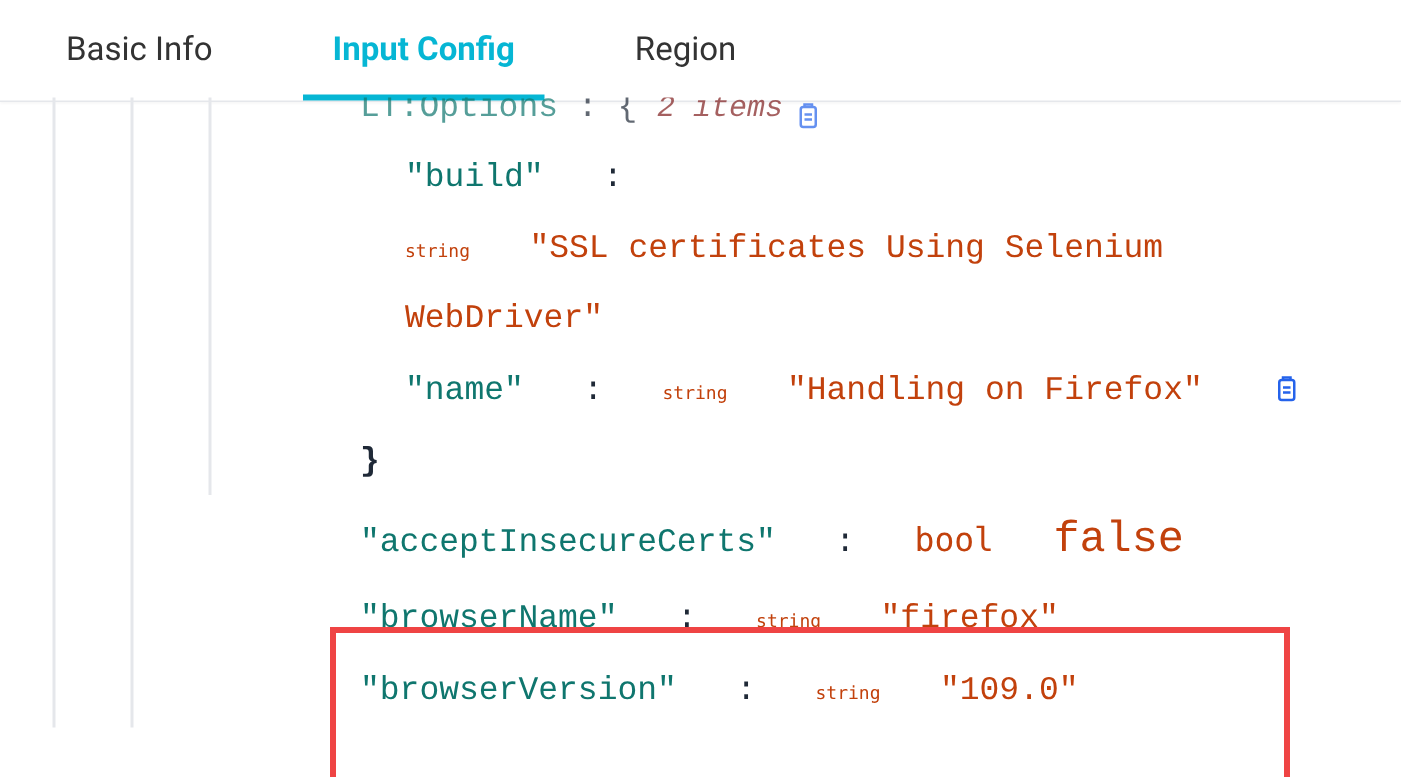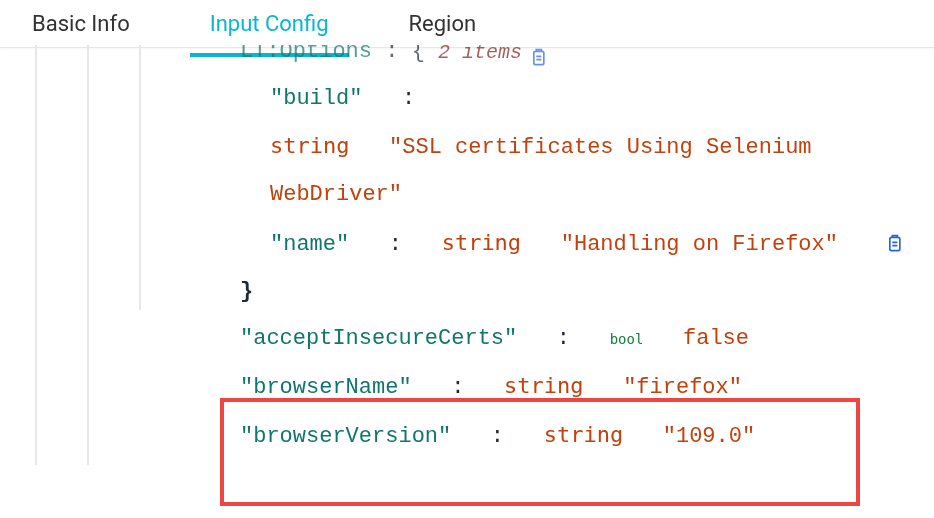--- a/index.html
+++ b/index.html
@@ -7,39 +7,39 @@
       font-family: -apple-system, BlinkMacSystemFont, 'Segoe UI', Roboto, sans-serif;
       background: #ffffff;
       width: 934px;
       height: 518px;
       overflow: hidden;
     }
     .tabs {
       display: flex;
       border-bottom: 1px solid #e5e7eb;
       box-shadow: 0 1px 2px rgba(0,0,0,0.04);
-      padding: 0 0;
-      height: 48px;
+      padding: 0 12px;
+      height: 68px;
       align-items: center;
     }
     .tab {
       padding: 0 20px;
       height: 66px;
       display: flex;
       align-items: center;
       font-size: 22px;
       color: #333333;
       cursor: pointer;
       position: relative;
       margin-right: 40px;
     }
     .tab:first-child { margin-left: 12px; }
     .tab.active {
       color: #06b6d4;
-      font-weight: 400;
+      font-weight: 700;
     }
     .tab.active::after {
       content: '';
       position: absolute;
       bottom: 0;
       left: 0;
       right: 0;
       height: 4px;
       background: #06b6d4;
     }
@@ -79,31 +79,31 @@
       opacity: 0.7;
       margin-top: -3px;
       overflow: hidden;
       height: 30px;
       display: flex;
       align-items: flex-end;
     }
     .key { color: #0f766e; }
     .punct { color: #1f2937; }
     .type-label { 
+      font-size: 12px; 
+      color: #c2410c; 
+      font-family: 'SFMono-Regular', Consolas, monospace;
+    }
+    .type-bool { 
       font-size: 22px; 
       color: #c2410c; 
       font-family: 'SFMono-Regular', Consolas, monospace;
     }
-    .type-bool { 
-      font-size: 14px; 
-      color: #15803d; 
-      font-family: 'SFMono-Regular', Consolas, monospace;
-    }
     .str-val { color: #c2410c; }
-    .bool-val { color: #c2410c; font-size: 22px; margin-top: 20px; }
+    .bool-val { color: #c2410c; font-size: 29px; margin-top: 20px; }
     .items-meta { 
       color: #7f1d1d; 
       font-style: italic; 
       font-size: 20px;
     }
     .clipboard-icon {
       display: inline-flex;
       width: 20px;
       height: 22px;
       vertical-align: middle;

